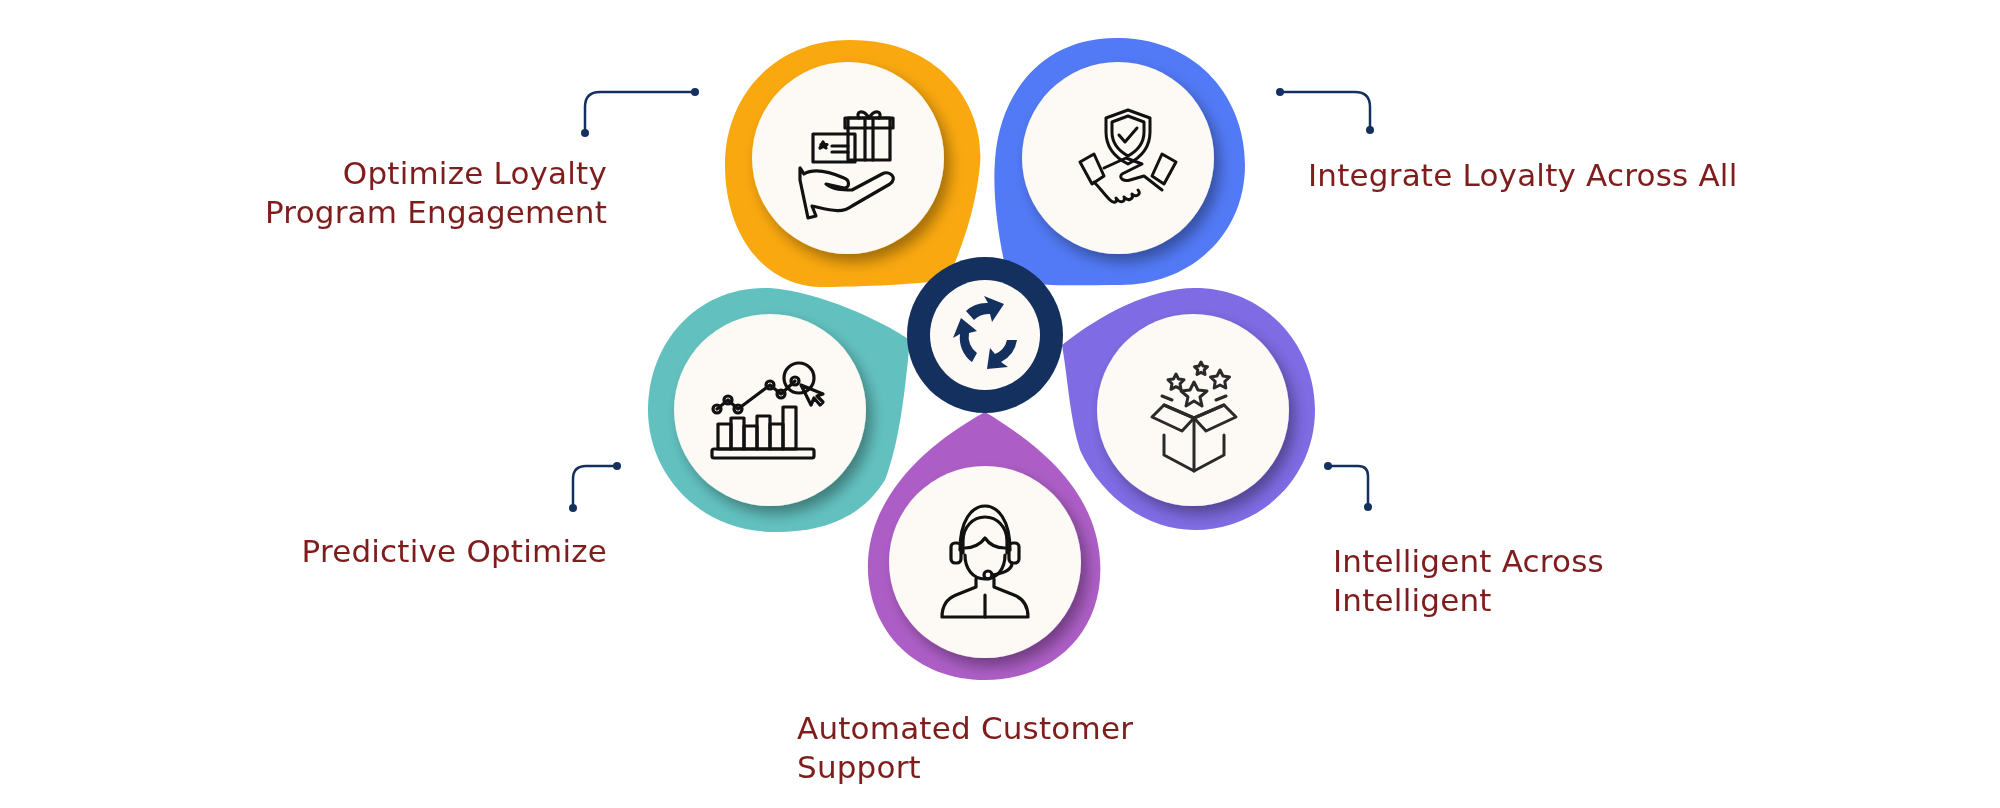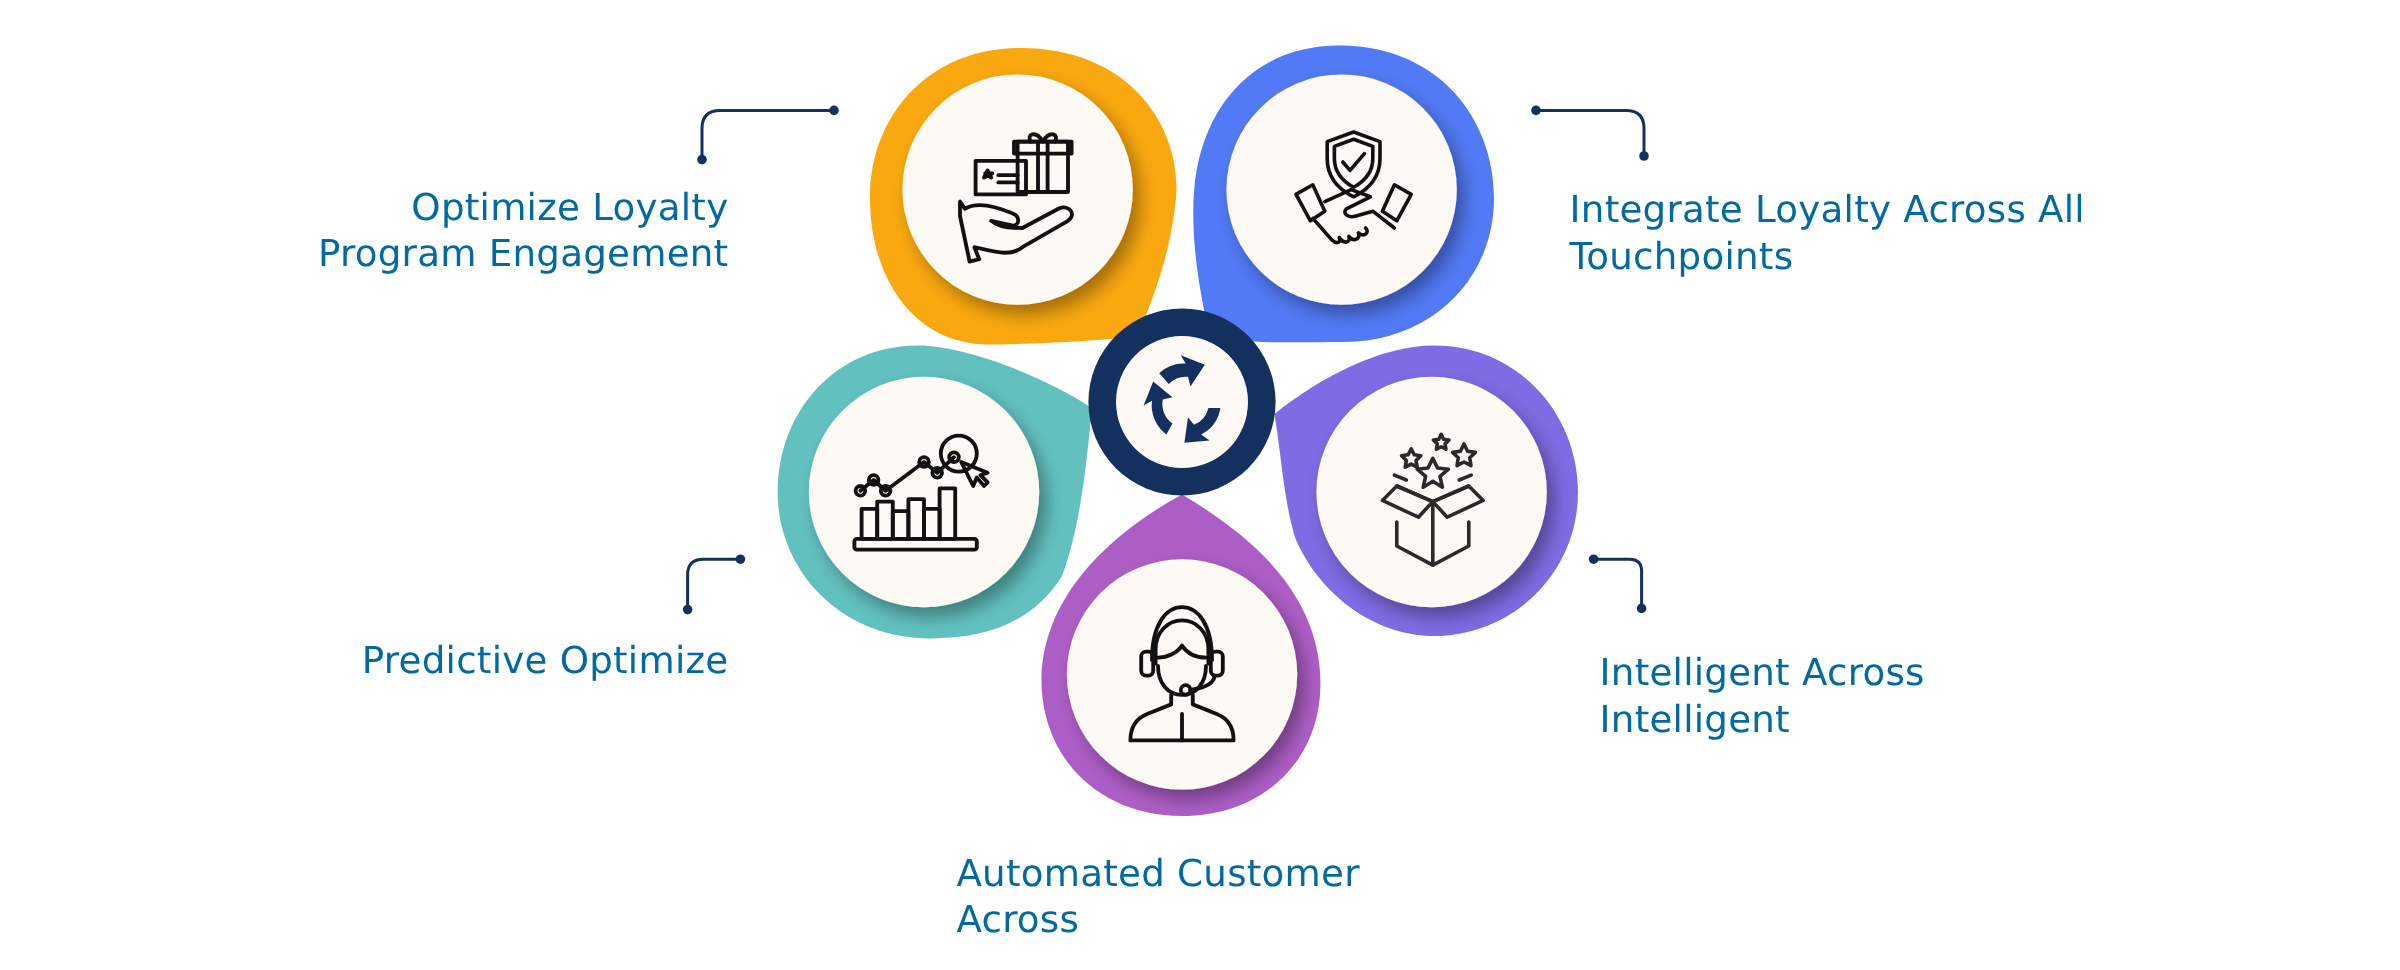--- a/index.html
+++ b/index.html
@@ -1,19 +1,19 @@
 <!DOCTYPE html>
 <html><head>
   <meta charset="utf-8">
   <style>
     html, body { margin: 0; padding: 0; background: #ffffff; }
     body { width: 2000px; height: 808px; position: relative; overflow: hidden;
            font-family: "Liberation Sans", sans-serif; }
     #diagram { position: absolute; left: 0; top: 0; }
-    .label { position: absolute; color: #0369a1; font-size: 31px; line-height: 39px;
+    .label { position: absolute; color: #7f1d1d; font-size: 31px; line-height: 39px;
              font-family: "DejaVu Sans", sans-serif; letter-spacing: 0.2px; white-space: nowrap; }
     .label span { display: block; }
     .right-align { text-align: right; }
     .center-align { }
   </style>
 </head>
 <body>
 
 <svg id="diagram" width="2000" height="808" viewBox="0 0 2000 808">
   <defs>
@@ -142,28 +142,27 @@
   </g>
 </svg>
 
 <div class="label right-align" style="right:1393px; top:154px;">
   <span>Optimize Loyalty</span>
   <span>Program Engagement</span>
 </div>
 
 <div class="label" style="left:1308px; top:156px;">
   <span>Integrate Loyalty Across All</span>
-  <span>Touchpoints</span>
 </div>
 
 <div class="label right-align" style="right:1393px; top:532px;">
   <span>Predictive Optimize</span>
 </div>
 
 <div class="label" style="left:1333px; top:542px;">
   <span>Intelligent Across</span>
   <span>Intelligent</span>
 </div>
 
 <div class="label center-align" style="left:797px; width:400px; top:709px;">
   <span>Automated Customer</span>
-  <span>Across</span>
+  <span>Support</span>
 </div>
 
 </body></html>

